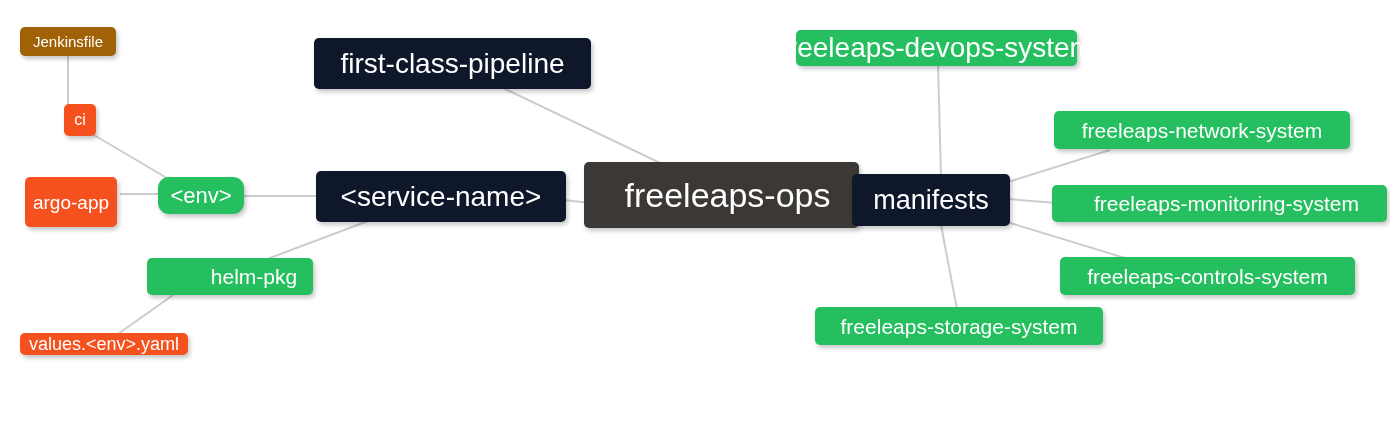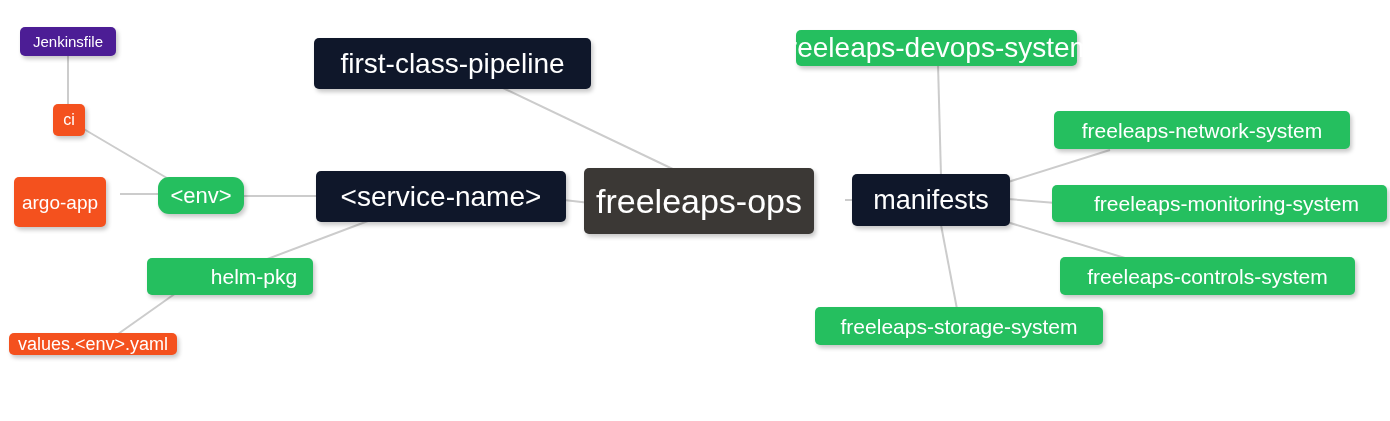--- a/index.html
+++ b/index.html
@@ -33,22 +33,22 @@
     align-items: center;
     justify-content: center;
     color: #ffffff;
     border-radius: 5px;
     white-space: nowrap;
     box-shadow: 2px 3px 4px rgba(0,0,0,0.22);
     cursor: pointer;
     line-height: 1;
     user-select: none;
   }
-  .c-orange { background: #4c1d95; text-align: center; }
-  .c-red    { background: #f4511e; }
+  .c-orange { background: #a16207; text-align: center; }
+  .c-red    { background: #f4511e; margin-left: 11px; }
   .c-green  { background: #25bf5f; }
   .c-blue   { background: #0f172a; }
   .c-dark   { background: #3b3835; }
 </style>
 </head>
 <body>
 
 <div class="stage">
 
   <svg class="edges">
@@ -73,21 +73,21 @@
   <div class="node c-red" style="left:53px;  top:104px; width:32px;  height:32px; font-size:16px;">ci</div>
 
   <div class="node c-red" style="left:14px;  top:177px; width:92px;  height:50px; font-size:19px;">argo-app</div>
 
   <div class="node c-green" style="left:158px; top:177px; width:86px;  height:37px; font-size:22px;border-radius:11px;">&lt;env&gt;</div>
 
   <div class="node c-blue" style="left:316px; top:171px; width:250px; height:51px; font-size:28px;">&lt;service-name&gt;</div>
 
   <div class="node c-blue" style="left:314px; top:38px;  width:277px; height:51px; font-size:28px;">first-class-pipeline</div>
 
-  <div class="node c-dark" style="left:584px; top:168px; width:230px; height:66px; font-size:34px;">freeleaps-ops</div>
+  <div class="node c-dark" style="left:584px; top:162px; width:263px; height:66px; font-size:34px;padding-left:12px;">freeleaps-ops</div>
 
   <div class="node c-blue" style="left:852px; top:174px; width:158px; height:52px; font-size:27px;">manifests</div>
 
   <div class="node c-green" style="left:796px; top:30px;  width:281px; height:36px; font-size:28px;">freeleaps-devops-system</div>
 
   <div class="node c-green" style="left:1054px; top:111px; width:296px; height:38px; font-size:21px;">freeleaps-network-system</div>
 
   <div class="node c-green" style="left:1052px; top:185px; width:321px; height:37px; font-size:21px;padding-left:14px;">freeleaps-monitoring-system</div>
 
   <div class="node c-green" style="left:1060px; top:257px; width:295px; height:38px; font-size:21px;">freeleaps-controls-system</div>

